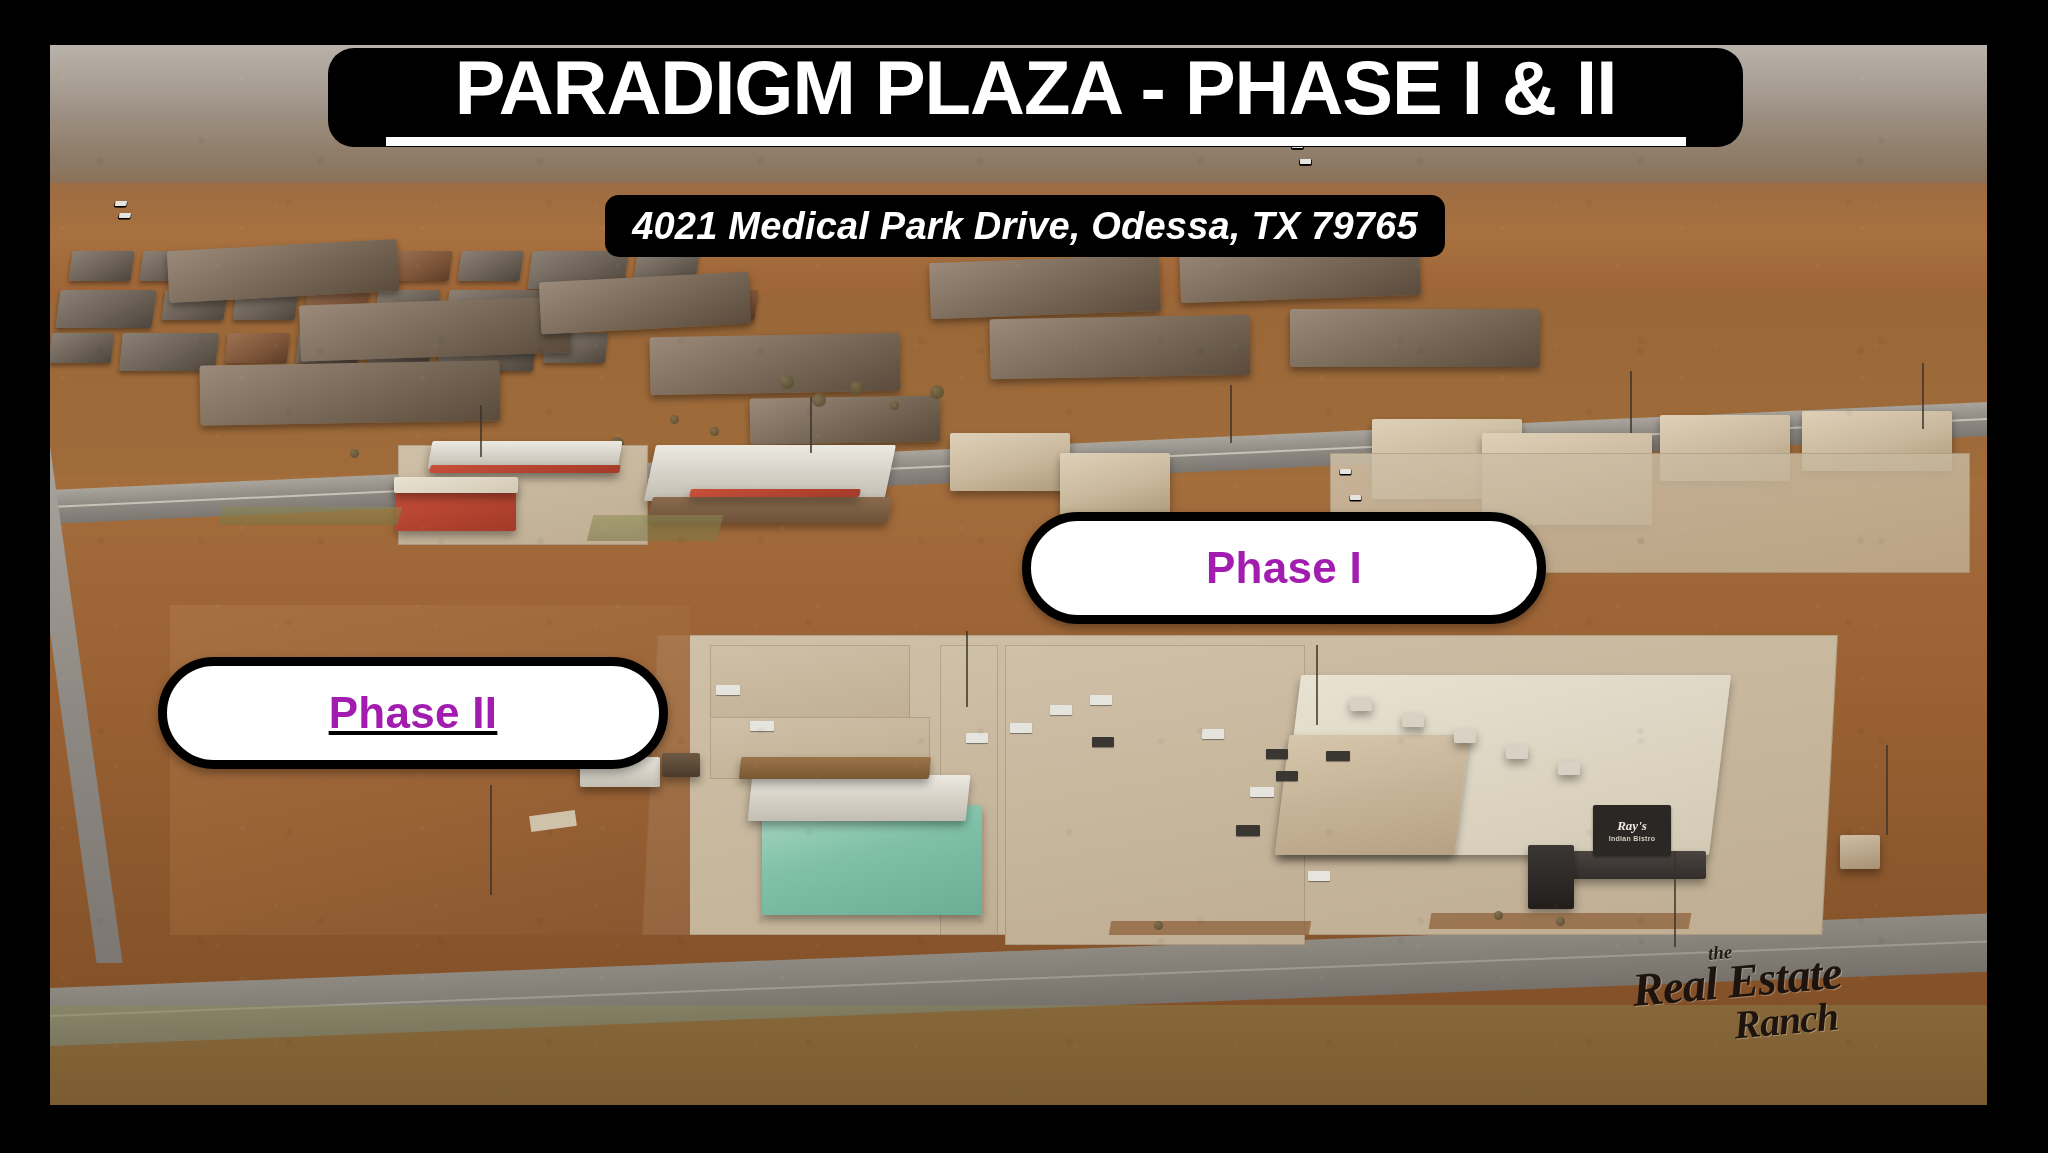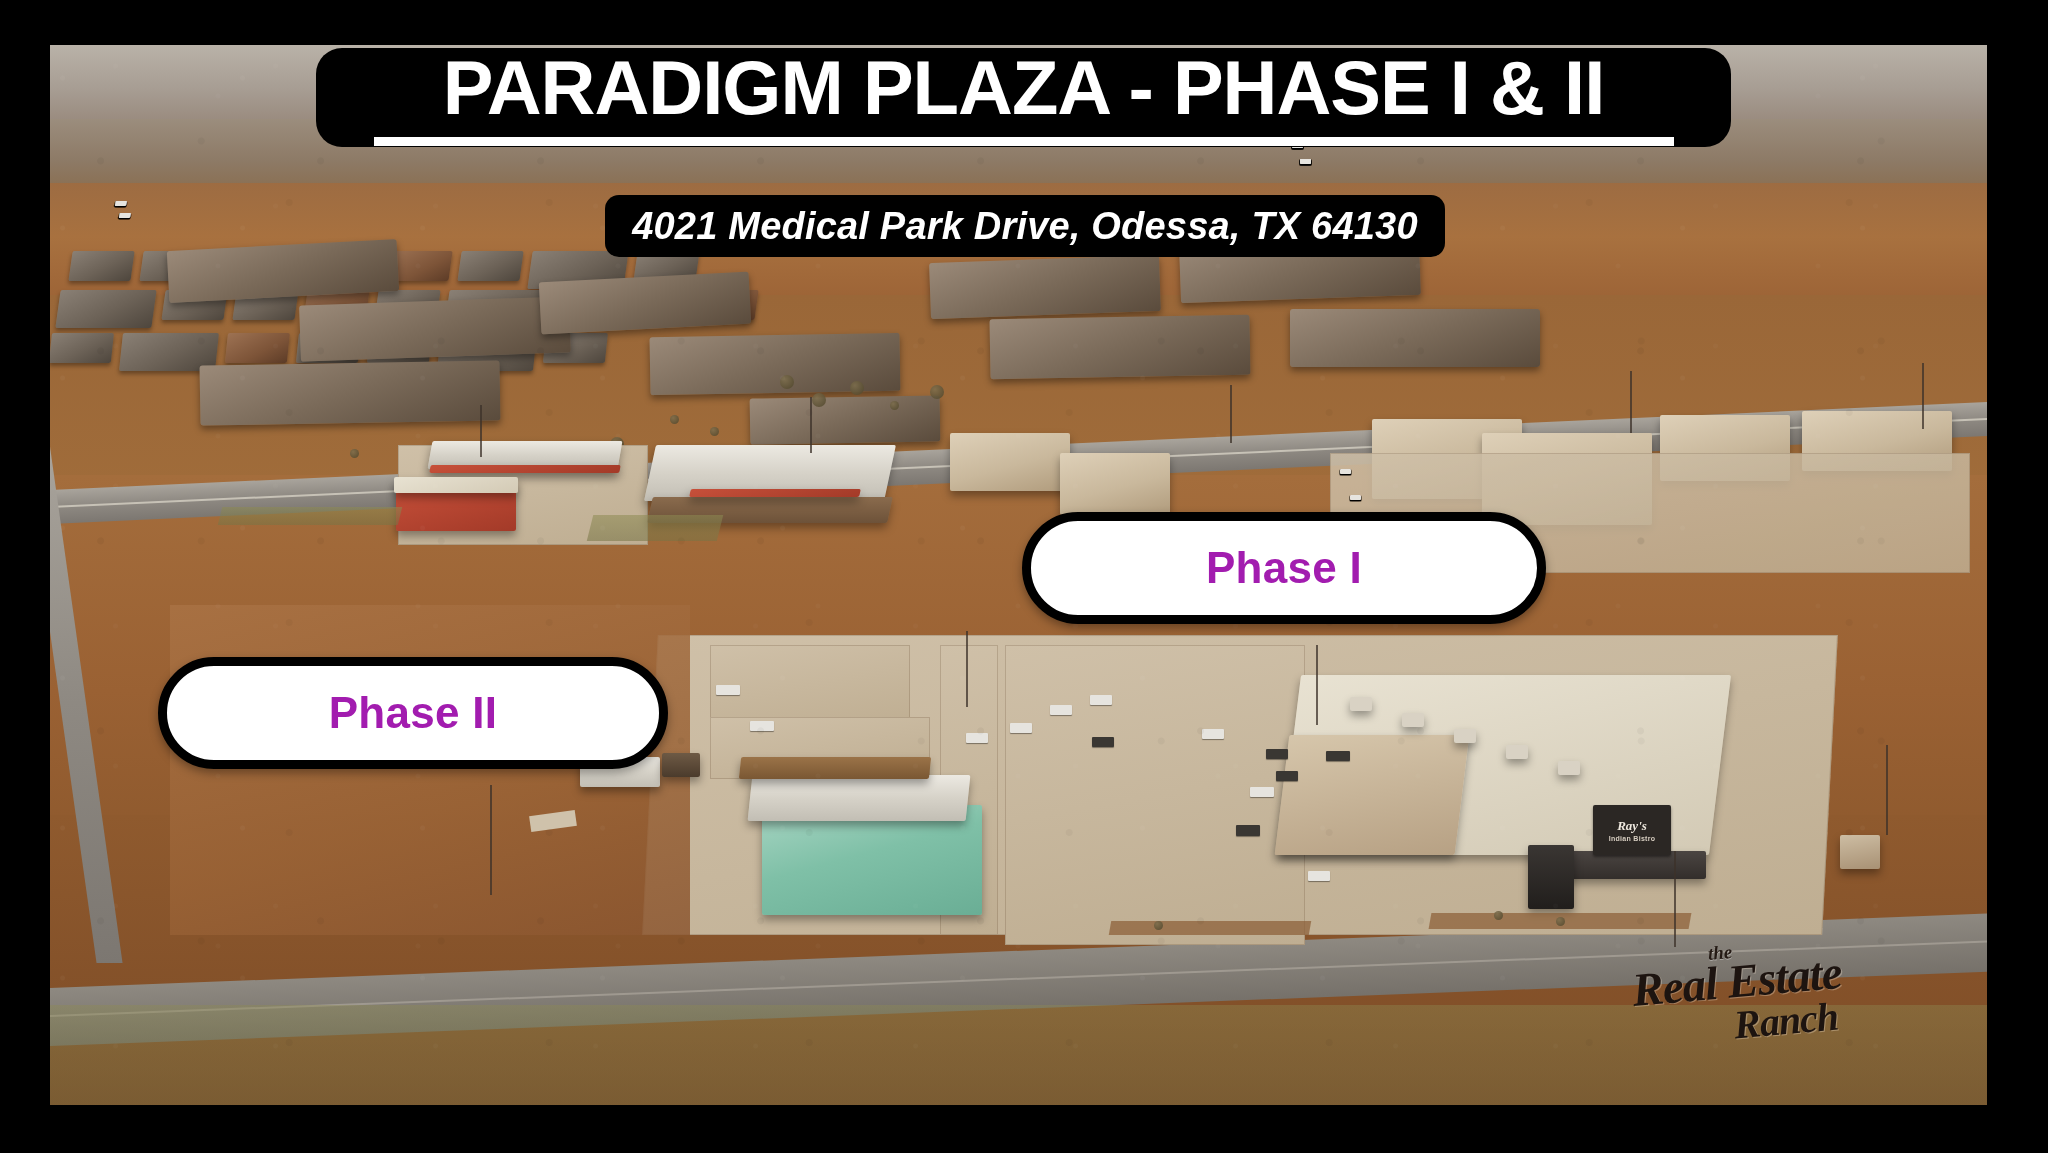--- a/index.html
+++ b/index.html
@@ -76,21 +76,21 @@
   .lotrow{position:absolute;display:flex;gap:4px;}
 
   .tree{position:absolute;width:14px;height:14px;border-radius:50%;
     background:radial-gradient(circle at 35% 32%,#7d6e4d,#4c4329);opacity:.85;}
   .tree.sm{width:9px;height:9px;}
   .pole{position:absolute;width:2px;background:rgba(60,50,42,.75);}
   .grass{position:absolute;background:linear-gradient(180deg,#8d8a52 0%,#777445 100%);opacity:.55;}
 
   
   #title-banner{
-    position:absolute;left:316px;top:48px;width:1415px;height:99px;
+    position:absolute;left:328px;top:48px;width:1415px;height:99px;
     background:#000;border-radius:26px;
     display:flex;flex-direction:column;align-items:center;justify-content:center;
     z-index:40;
   }
   #title-text{
     color:#fff;font-family:"Liberation Sans",sans-serif;font-weight:700;
     font-size:76px;letter-spacing:-1px;line-height:1;
     white-space:nowrap;transform:scaleX(1.0);
   }
   #title-rule{width:1300px;height:9px;background:#fff;margin-top:11px;}
@@ -107,21 +107,21 @@
 
   .pill{
     position:absolute;z-index:40;background:#fff;
     border:9px solid #000;border-radius:999px;
     display:flex;align-items:center;justify-content:center;
     box-shadow:0 4px 10px rgba(0,0,0,.35);
   }
   .pill span{color:#a21caf;font-weight:700;font-size:44px;letter-spacing:.3px;white-space:nowrap;}
 
   #pill-phase1{left:1022px;top:512px;width:506px;height:94px;}
-  #pill-phase2{left:158px;top:657px;width:492px;height:94px;}
+  #pill-phase2{left:158px;top:657px;width:492px;height:94px;text-decoration:underline;}
   #pill-plaza {left:810px;top:988px;width:492px;height:94px;}
 
   #watermark{
     position:absolute;left:1630px;top:940px;width:270px;height:100px;z-index:38;
     pointer-events:none;
   }
   #wm-the{position:absolute;left:78px;top:2px;font-style:italic;font-weight:700;
     font-size:19px;color:#241a14;text-shadow:0 1px 0 rgba(255,255,255,.35);
     transform:rotate(-5deg);font-family:"Liberation Serif",serif;}
   #wm-main{position:absolute;left:2px;top:14px;font-style:italic;font-weight:700;
@@ -542,21 +542,21 @@
 
     <div class="ph speckle"></div>
   </div>
 
   <div id="title-banner">
     <div id="title-text">PARADIGM PLAZA - PHASE I &amp; II</div>
     <div id="title-rule"></div>
   </div>
 
   <div id="addr-banner">
-    <div id="addr-text">4021 Medical Park Drive, Odessa, TX 64130</div>
+    <div id="addr-text">4021 Medical Park Drive, Odessa, TX 79765</div>
   </div>
 
   <div class="pill" id="pill-phase1">
     <span>Phase I</span>
   </div>
 
   <div class="pill" id="pill-phase2">
     <span>Phase II</span>
   </div>
 

